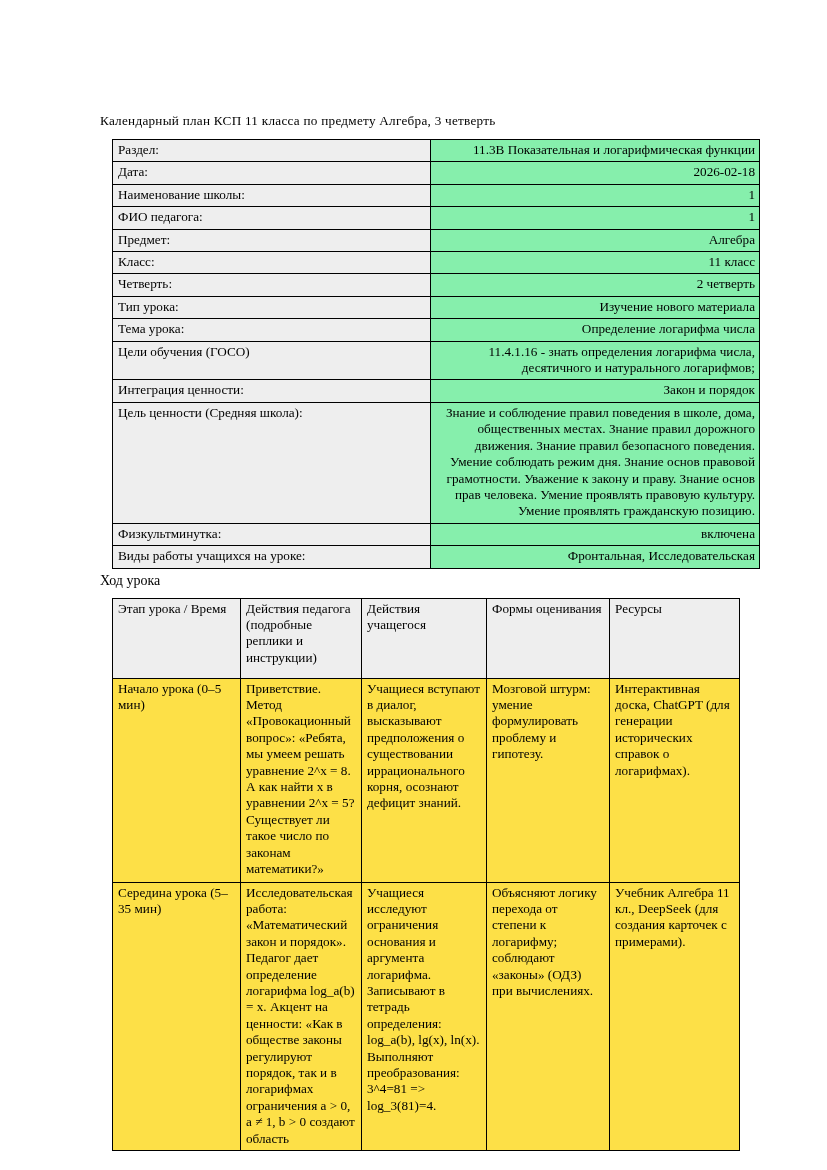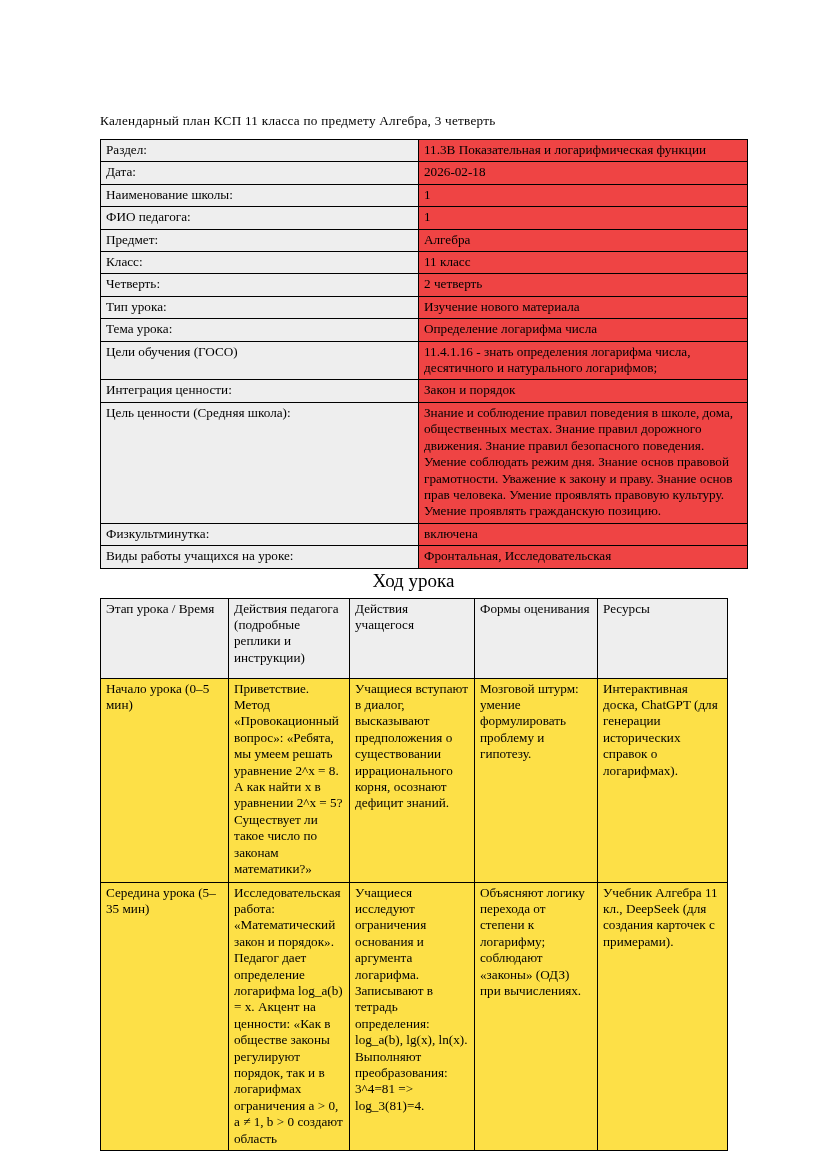--- a/index.html
+++ b/index.html
@@ -26,46 +26,47 @@
   .doc-title {
     font-size: 13.2px;
     line-height: 17px;
     margin: 0 0 10px 0;
     letter-spacing: 0.02em;
   }
   table {
     border-collapse: collapse;
     width: 627px;
     table-layout: fixed;
+    margin-left: 12px;
   }
   table td, table th {
     border: 1px solid #000000;
     vertical-align: top;
     padding: 2px 4px 3px 5px;
     font-size: 13.2px;
     line-height: 16.4px;
     font-weight: normal;
     text-align: left;
     word-wrap: break-word;
     overflow-wrap: break-word;
   }
   
   .info-table td.label {
     background: #eeeeee;
     width: 308px;
   }
   .info-table td.value {
     width: 319px;
-    background: #ef4444;
+    background: #86efac;
+    text-align: right;
   }
   .section-heading {
-    font-size: 19px;
+    font-size: 14px;
     line-height: 17px;
     margin: 3px 0 9px 0;
-    text-align: center;
   }
   
   .flow-table {
     width: 627px;
   }
   .flow-table col.c1 { width: 128px; }
   .flow-table col.c2 { width: 121px; }
   .flow-table col.c3 { width: 125px; }
   .flow-table col.c4 { width: 123px; }
   .flow-table col.c5 { width: 130px; }

